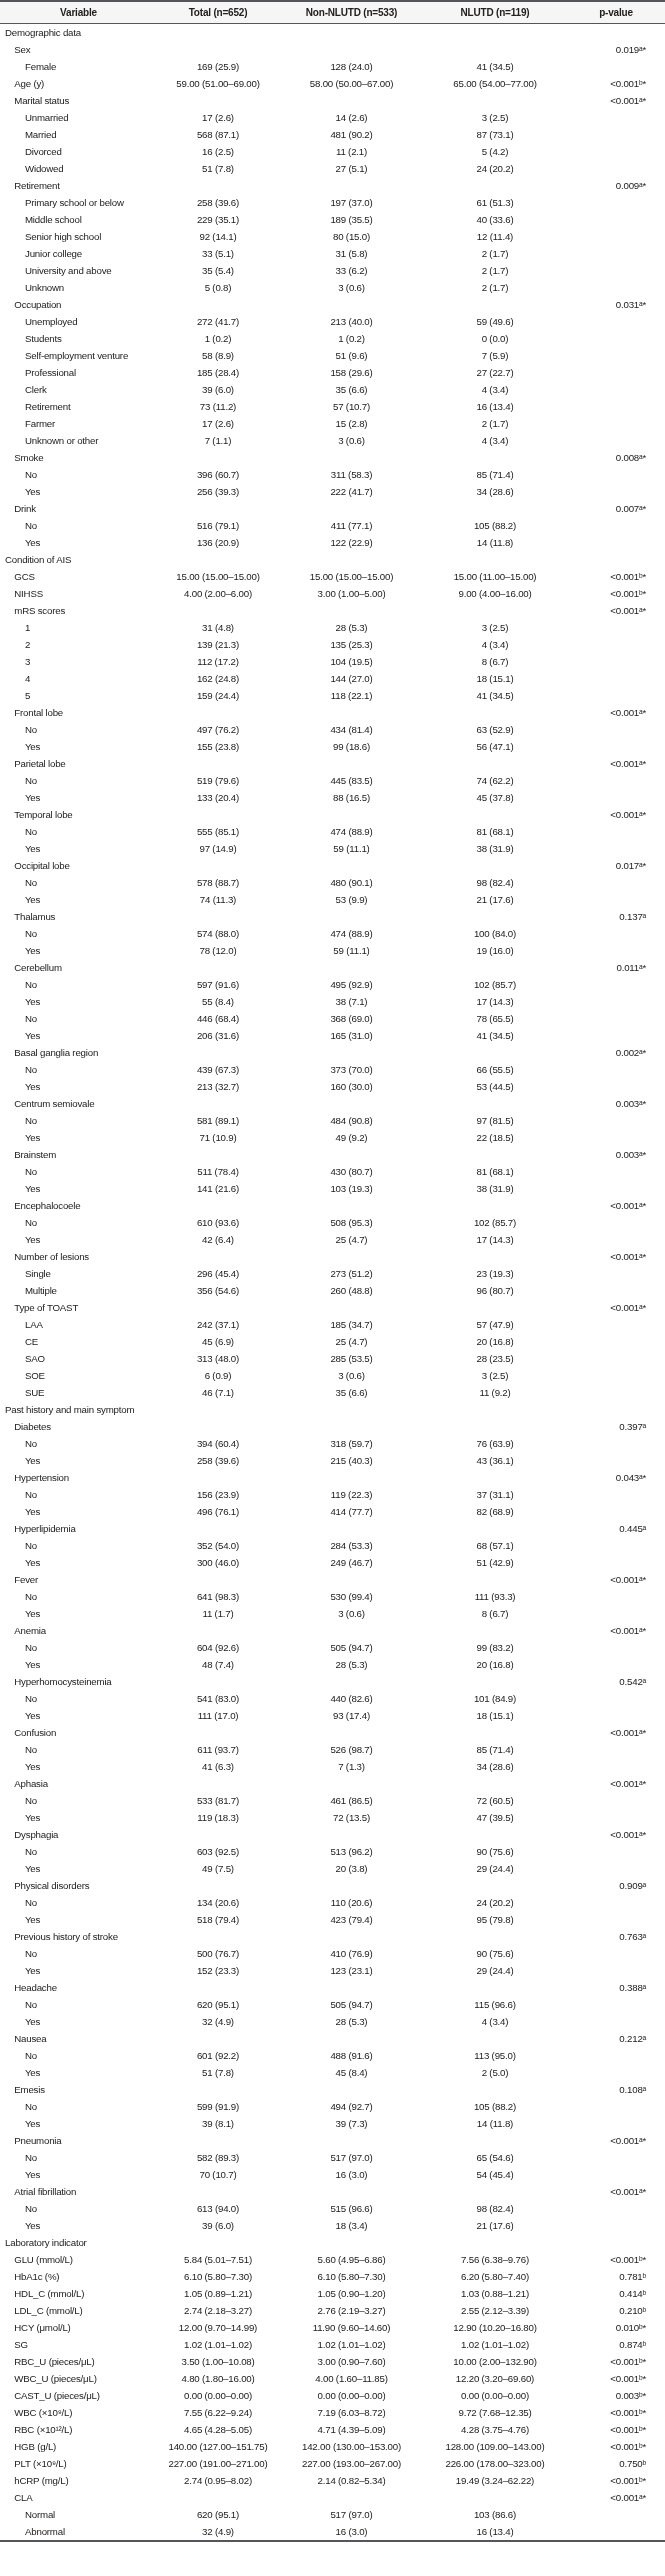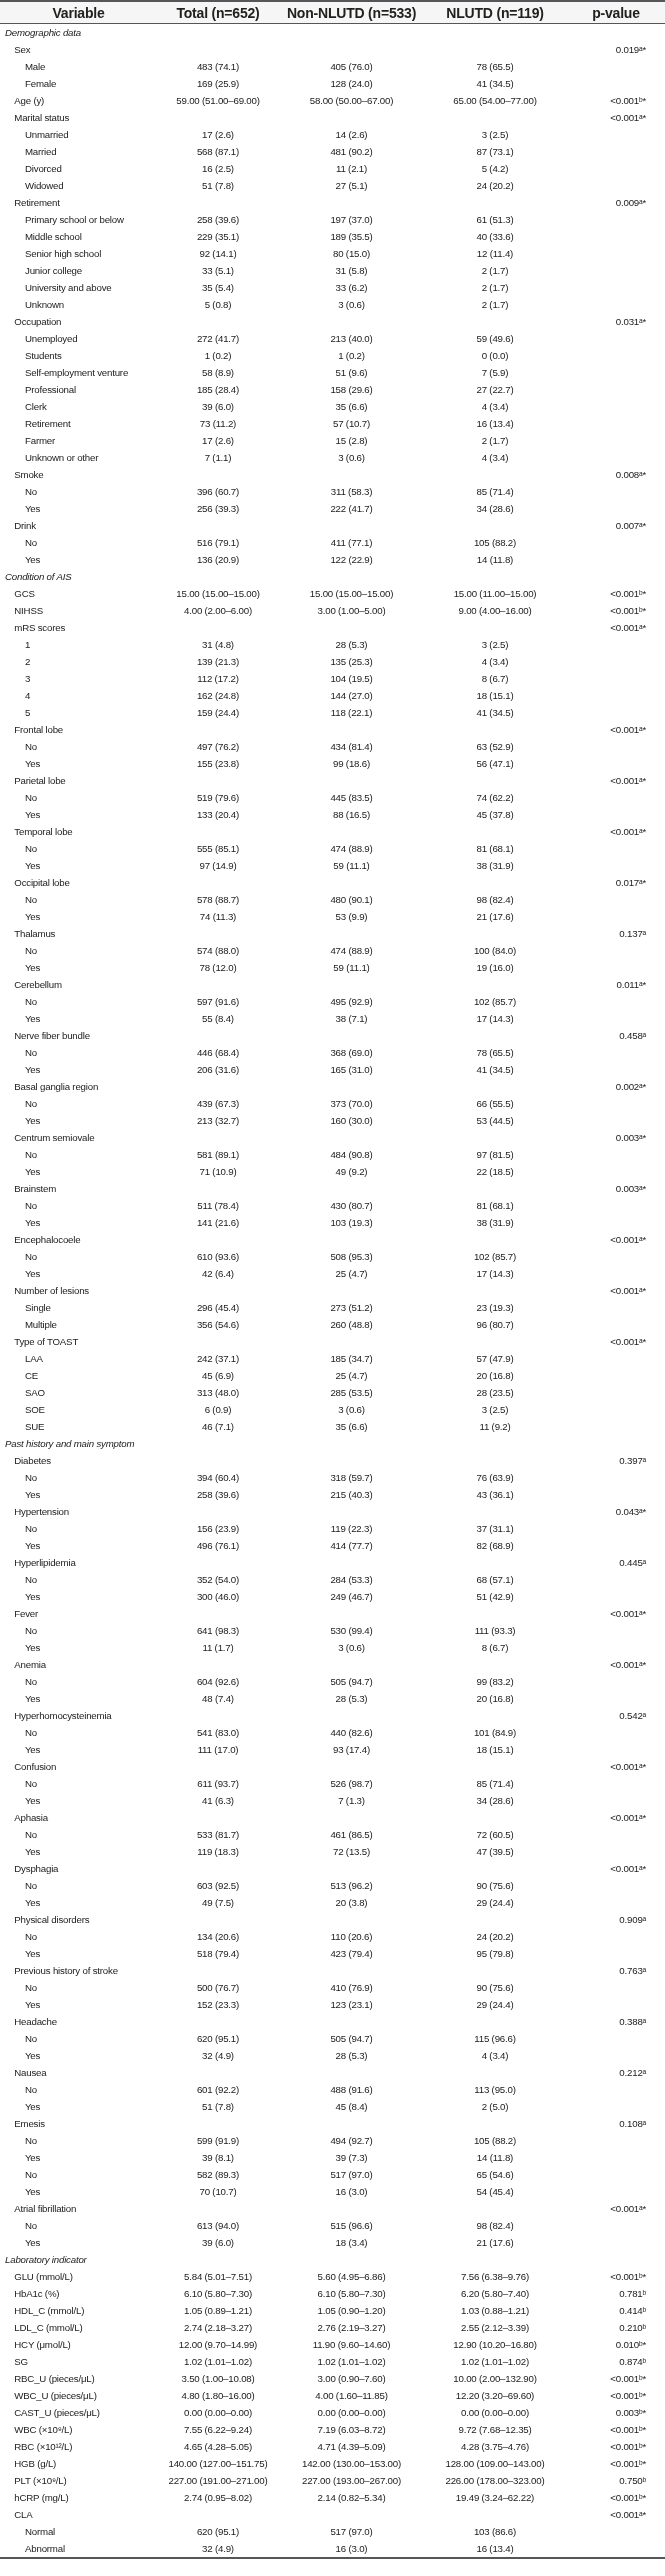--- a/index.html
+++ b/index.html
@@ -17,38 +17,38 @@
     font-family: "Liberation Sans", "DejaVu Sans", sans-serif;
     font-size: 9.7px;
     color: #232020;
     letter-spacing: -0.2px;
     border-top: 2.5px solid #55565a;
     border-bottom: 2.5px solid #55565a;
   }
   .stats-table thead th {
     background: #f6f6f6;
     font-weight: bold;
-    font-size: 14px;
+    font-size: 10px;
     height: 21px;
     padding: 0;
     text-align: center;
     border-bottom: 1.7px solid #55565a;
     vertical-align: middle;
   }
   .stats-table tbody td {
     height: 17px;
     padding: 0;
     vertical-align: middle;
     white-space: nowrap;
     overflow: hidden;
   }
   .stats-table tbody td.c-var { text-align: left; }
   .stats-table tbody td.c-mid { text-align: center; }
   .stats-table tbody td.c-p   { text-align: right; padding-right: 20px; }
-  .lvl0 { padding-left: 5px  !important; font-style: italic; }
+  .lvl0 { padding-left: 5px  !important; }
   .lvl1 { padding-left: 14.3px !important; }
   .lvl2 { padding-left: 25px !important; }
 </style>
 </head>
 <body>
 
 <table class="stats-table">
   <colgroup>
     <col style="width:157px">
     <col style="width:122px">
@@ -74,27 +74,20 @@
         <td class="c-p"></td>
       </tr>
       <tr>
         <td class="c-var lvl1">Sex</td>
         <td class="c-mid"></td>
         <td class="c-mid"></td>
         <td class="c-mid"></td>
         <td class="c-p">0.019ᵃ*</td>
       </tr>
       <tr>
-        <td class="c-var lvl2">Male</td>
-        <td class="c-mid">483 (74.1)</td>
-        <td class="c-mid">405 (76.0)</td>
-        <td class="c-mid">78 (65.5)</td>
-        <td class="c-p"></td>
-      </tr>
-      <tr>
         <td class="c-var lvl2">Female</td>
         <td class="c-mid">169 (25.9)</td>
         <td class="c-mid">128 (24.0)</td>
         <td class="c-mid">41 (34.5)</td>
         <td class="c-p"></td>
       </tr>
       <tr>
         <td class="c-var lvl1">Age (y)</td>
         <td class="c-mid">59.00 (51.00–69.00)</td>
         <td class="c-mid">58.00 (50.00–67.00)</td>
@@ -473,27 +466,20 @@
         <td class="c-p"></td>
       </tr>
       <tr>
         <td class="c-var lvl2">Yes</td>
         <td class="c-mid">55 (8.4)</td>
         <td class="c-mid">38 (7.1)</td>
         <td class="c-mid">17 (14.3)</td>
         <td class="c-p"></td>
       </tr>
       <tr>
-        <td class="c-var lvl1">Nerve fiber bundle</td>
-        <td class="c-mid"></td>
-        <td class="c-mid"></td>
-        <td class="c-mid"></td>
-        <td class="c-p">0.458ᵃ</td>
-      </tr>
-      <tr>
         <td class="c-var lvl2">No</td>
         <td class="c-mid">446 (68.4)</td>
         <td class="c-mid">368 (69.0)</td>
         <td class="c-mid">78 (65.5)</td>
         <td class="c-p"></td>
       </tr>
       <tr>
         <td class="c-var lvl2">Yes</td>
         <td class="c-mid">206 (31.6)</td>
         <td class="c-mid">165 (31.0)</td>
@@ -940,20 +926,27 @@
         <td class="c-mid">494 (92.7)</td>
         <td class="c-mid">105 (88.2)</td>
         <td class="c-p"></td>
       </tr>
       <tr>
         <td class="c-var lvl2">Yes</td>
         <td class="c-mid">39 (8.1)</td>
         <td class="c-mid">39 (7.3)</td>
         <td class="c-mid">14 (11.8)</td>
         <td class="c-p"></td>
+      </tr>
+      <tr>
+        <td class="c-var lvl1">Pneumonia</td>
+        <td class="c-mid"></td>
+        <td class="c-mid"></td>
+        <td class="c-mid"></td>
+        <td class="c-p">&lt;0.001ᵃ*</td>
       </tr>
       <tr>
         <td class="c-var lvl2">No</td>
         <td class="c-mid">582 (89.3)</td>
         <td class="c-mid">517 (97.0)</td>
         <td class="c-mid">65 (54.6)</td>
         <td class="c-p"></td>
       </tr>
       <tr>
         <td class="c-var lvl2">Yes</td>

